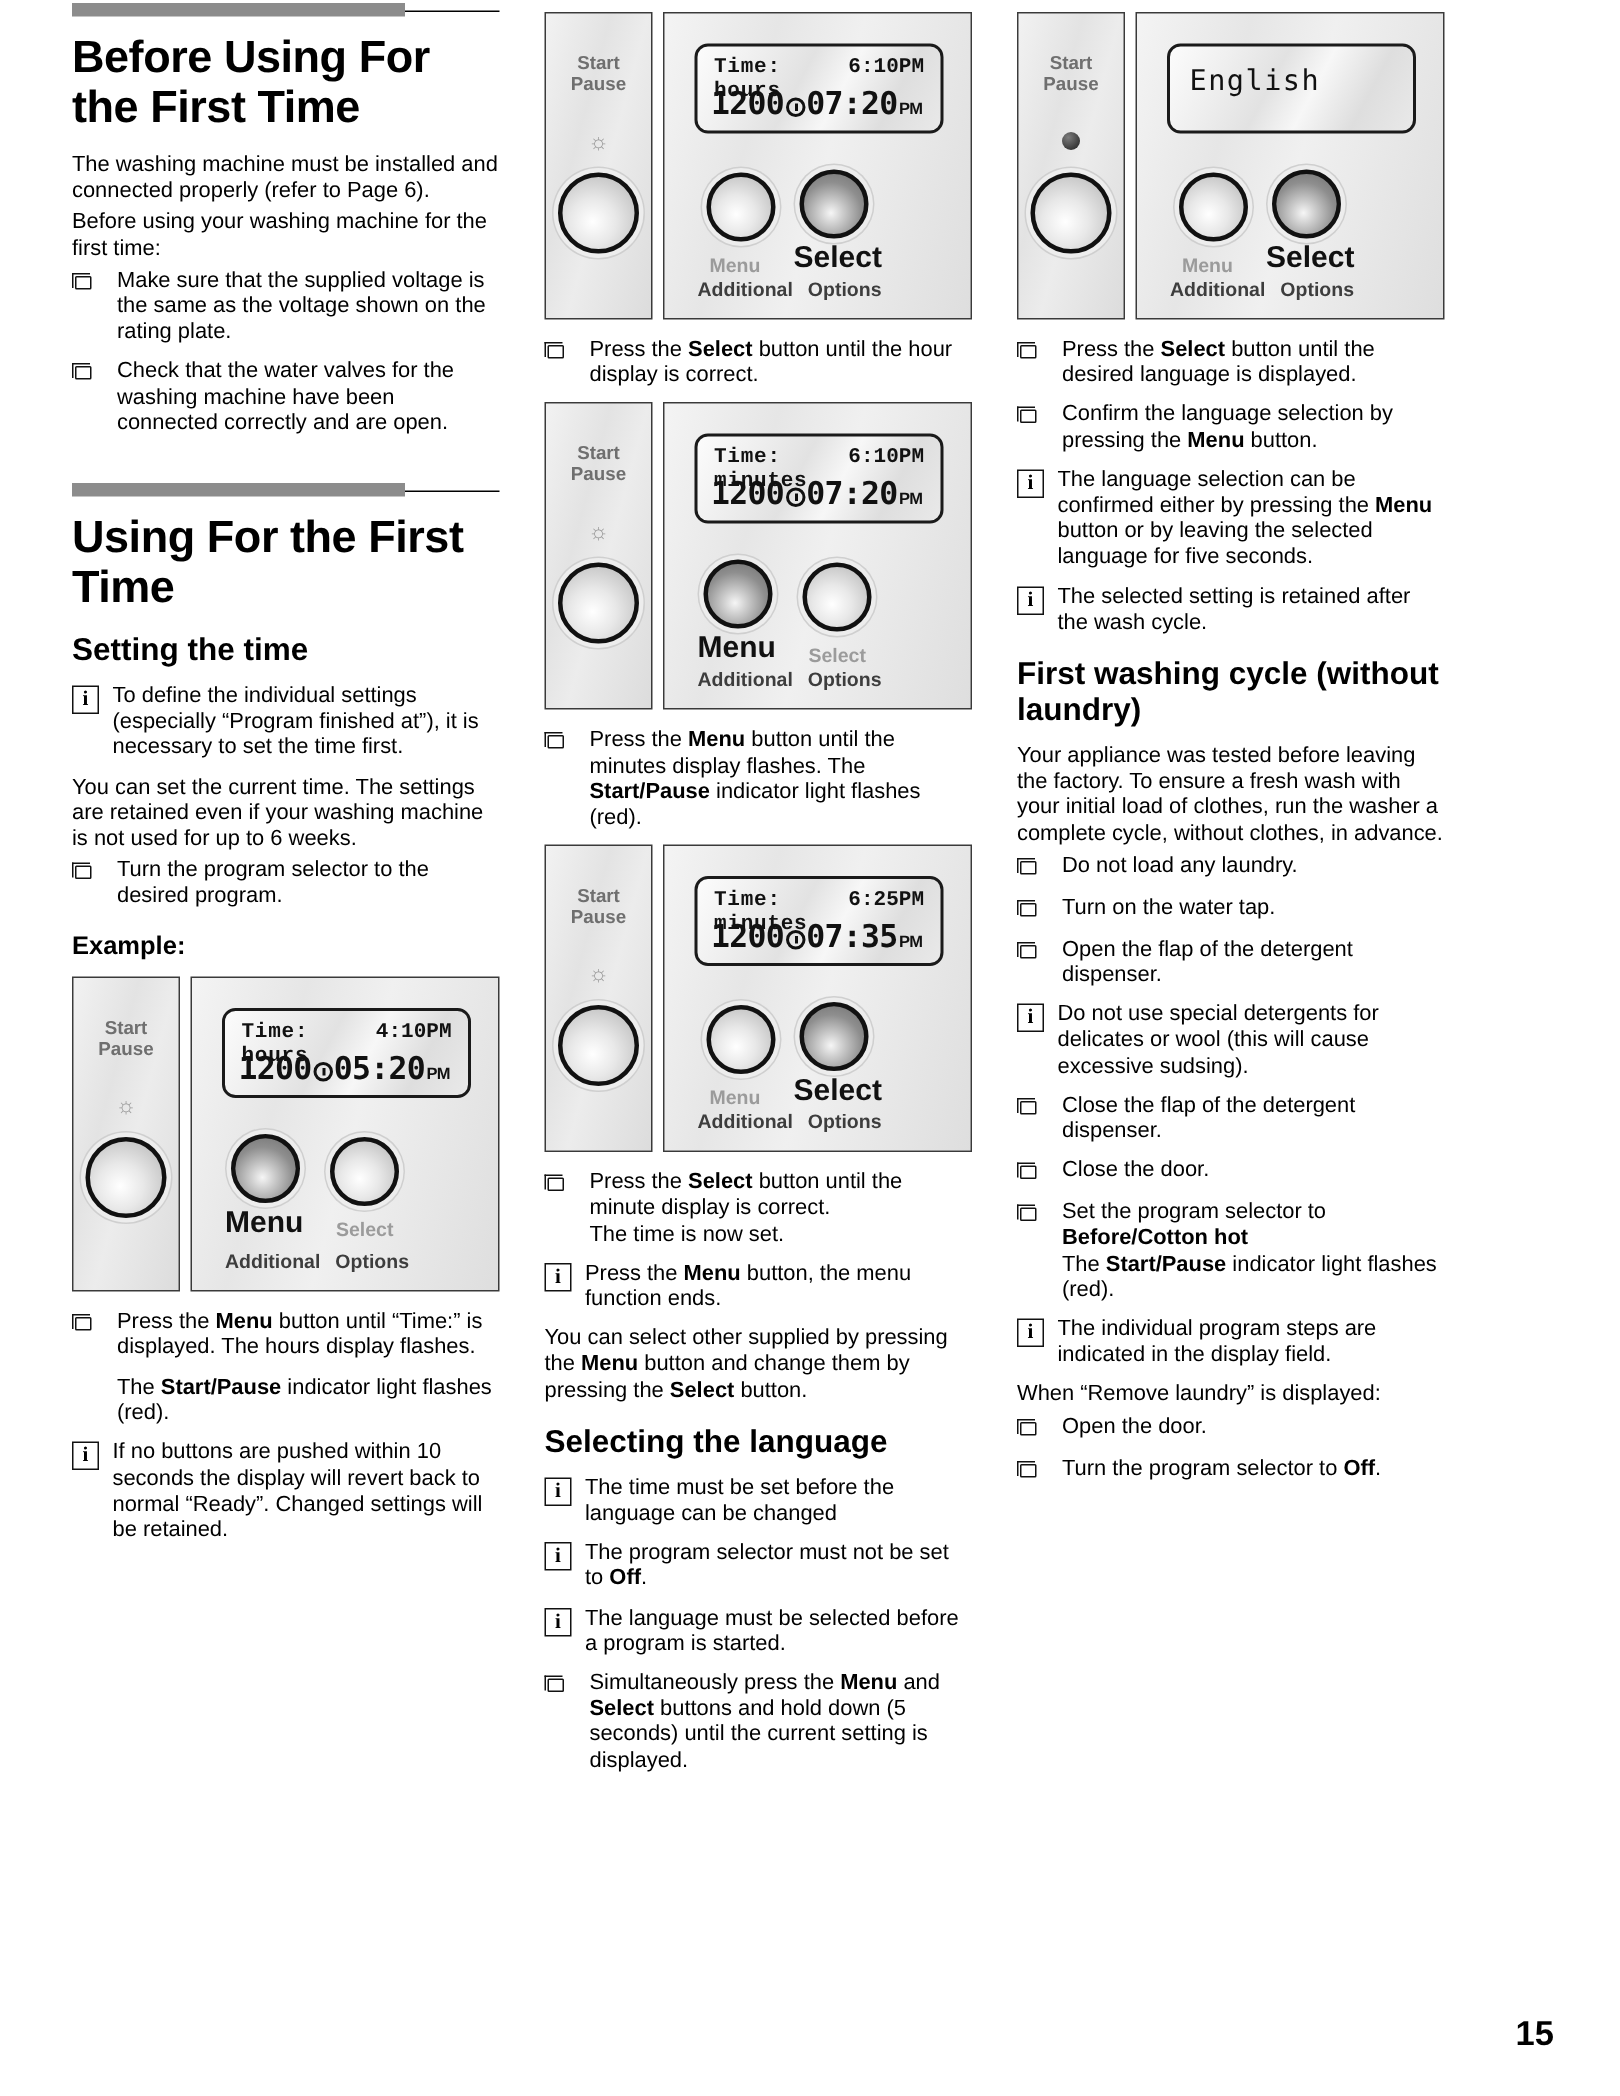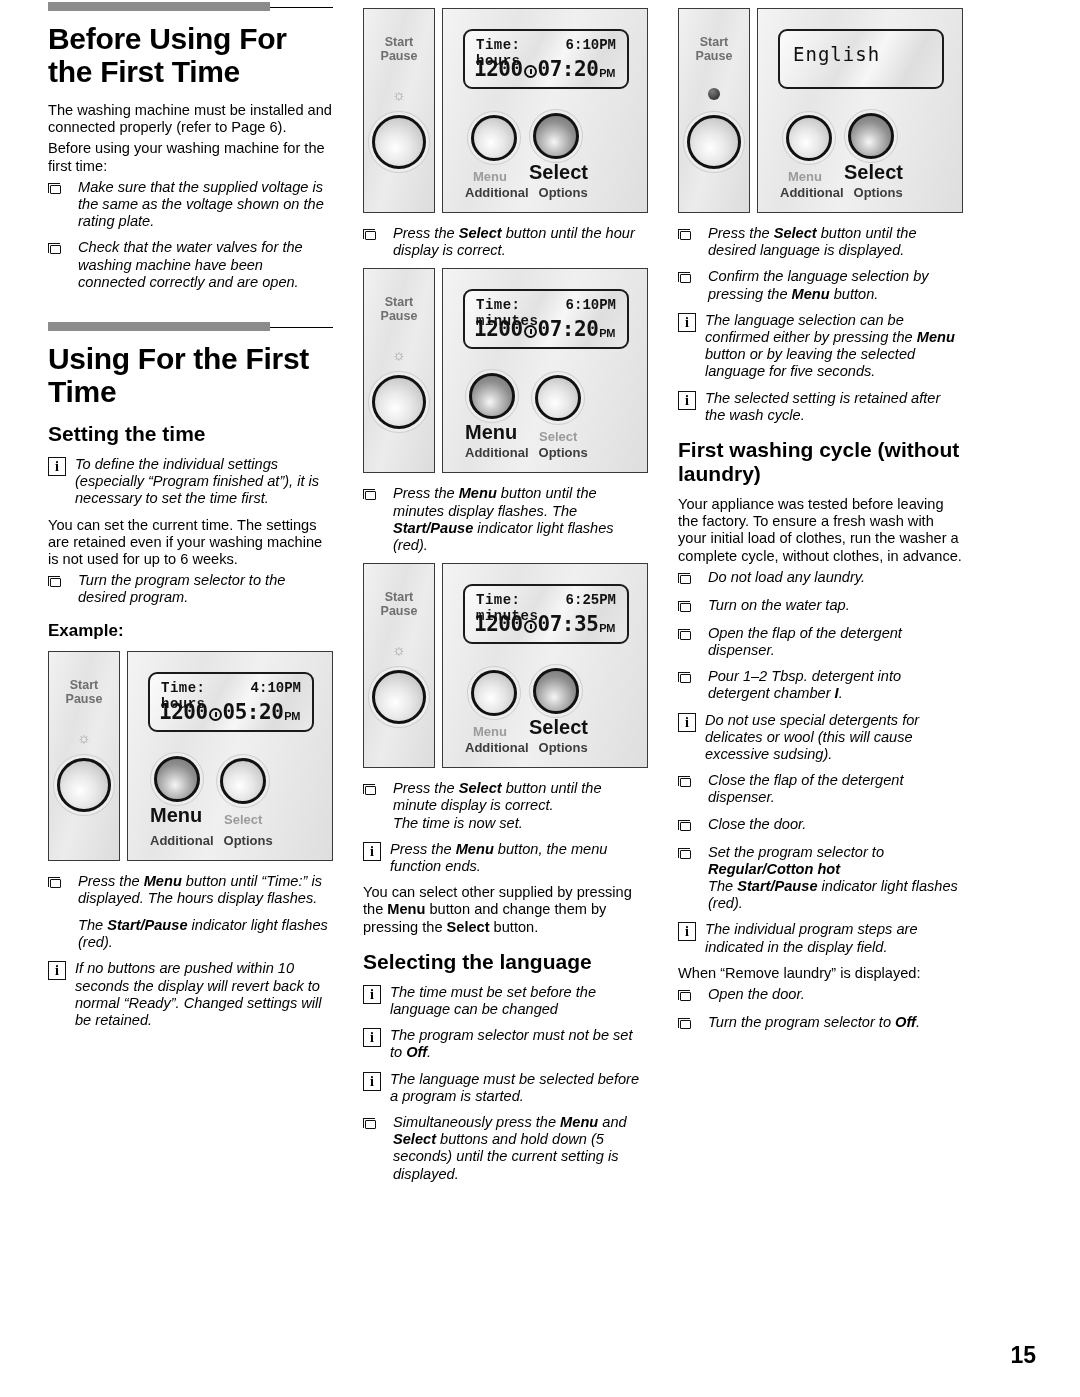--- a/index.html
+++ b/index.html
@@ -50,21 +50,21 @@
   .item .mark .sq::after{
     content:""; position:absolute; left:-3px; top:-3px;
     width:11px; height:9px; border-left:1.7px solid #111; border-top:1.7px solid #111;
   }
   .item .mark .info {
     display:inline-block; width:18px; height:19px;
     border:1.6px solid #111; text-align:center;
     font-size:14px; font-weight:bold; line-height:17px;
     font-family:"Liberation Serif", serif;
   }
-  .item .txt { flex:1; font-size:14.6px; line-height:17.2px;font-style:italic; }
+  .item .txt { flex:1; font-size:14.6px; line-height:17.2px; }
   .item.info-item .mark { width:27px; flex:0 0 27px; }
   .item.info-item .txt { font-size:14.6px; }
   b { font-weight:bold; }
 
   
   .panel { display:flex; margin:4px 0 12px 0; height:205px; }
   .panel.h210 { height:210px; }
   .panel .left {
     width:72px; border:1px solid #3a3a3a;
     background:linear-gradient(105deg,#f2f2f2 0%,#e3e3e3 35%,#ececec 55%,#dcdcdc 100%);
@@ -470,42 +470,36 @@
       <div class="txt">Do not load any laundry.</div>
     </div>
     <div class="item">
       <div class="mark"><span class="sq"></span></div>
       <div class="txt">Turn on the water tap.</div>
     </div>
     <div class="item">
       <div class="mark"><span class="sq"></span></div>
       <div class="txt">Open the flap of the detergent dispenser.</div>
     </div>
-    <div class="item">
-      <div class="mark"><span class="sq"></span></div>
-      <div class="txt">
-        <span>Pour 1–2 Tbsp. detergent into detergent chamber </span><b>I</b><span>.</span>
-      </div>
-    </div>
     <div class="item info-item">
       <div class="mark"><span class="info">i</span></div>
       <div class="txt">Do not use special detergents for delicates or wool (this will cause excessive sudsing).</div>
     </div>
     <div class="item">
       <div class="mark"><span class="sq"></span></div>
       <div class="txt">Close the flap of the detergent dispenser.</div>
     </div>
     <div class="item">
       <div class="mark"><span class="sq"></span></div>
       <div class="txt">Close the door.</div>
     </div>
     <div class="item">
       <div class="mark"><span class="sq"></span></div>
       <div class="txt">
-        <span>Set the program selector to </span><b>Regular/Cotton hot</b><br>
+        <span>Set the program selector to </span><b>Before/Cotton hot</b><br>
         <span>The </span><b>Start/Pause</b><span> indicator light flashes (red).</span>
       </div>
     </div>
     <div class="item info-item">
       <div class="mark"><span class="info">i</span></div>
       <div class="txt">The individual program steps are indicated in the display field.</div>
     </div>
     <p class="body">When “Remove laundry” is displayed:</p>
     <div class="item">
       <div class="mark"><span class="sq"></span></div>

